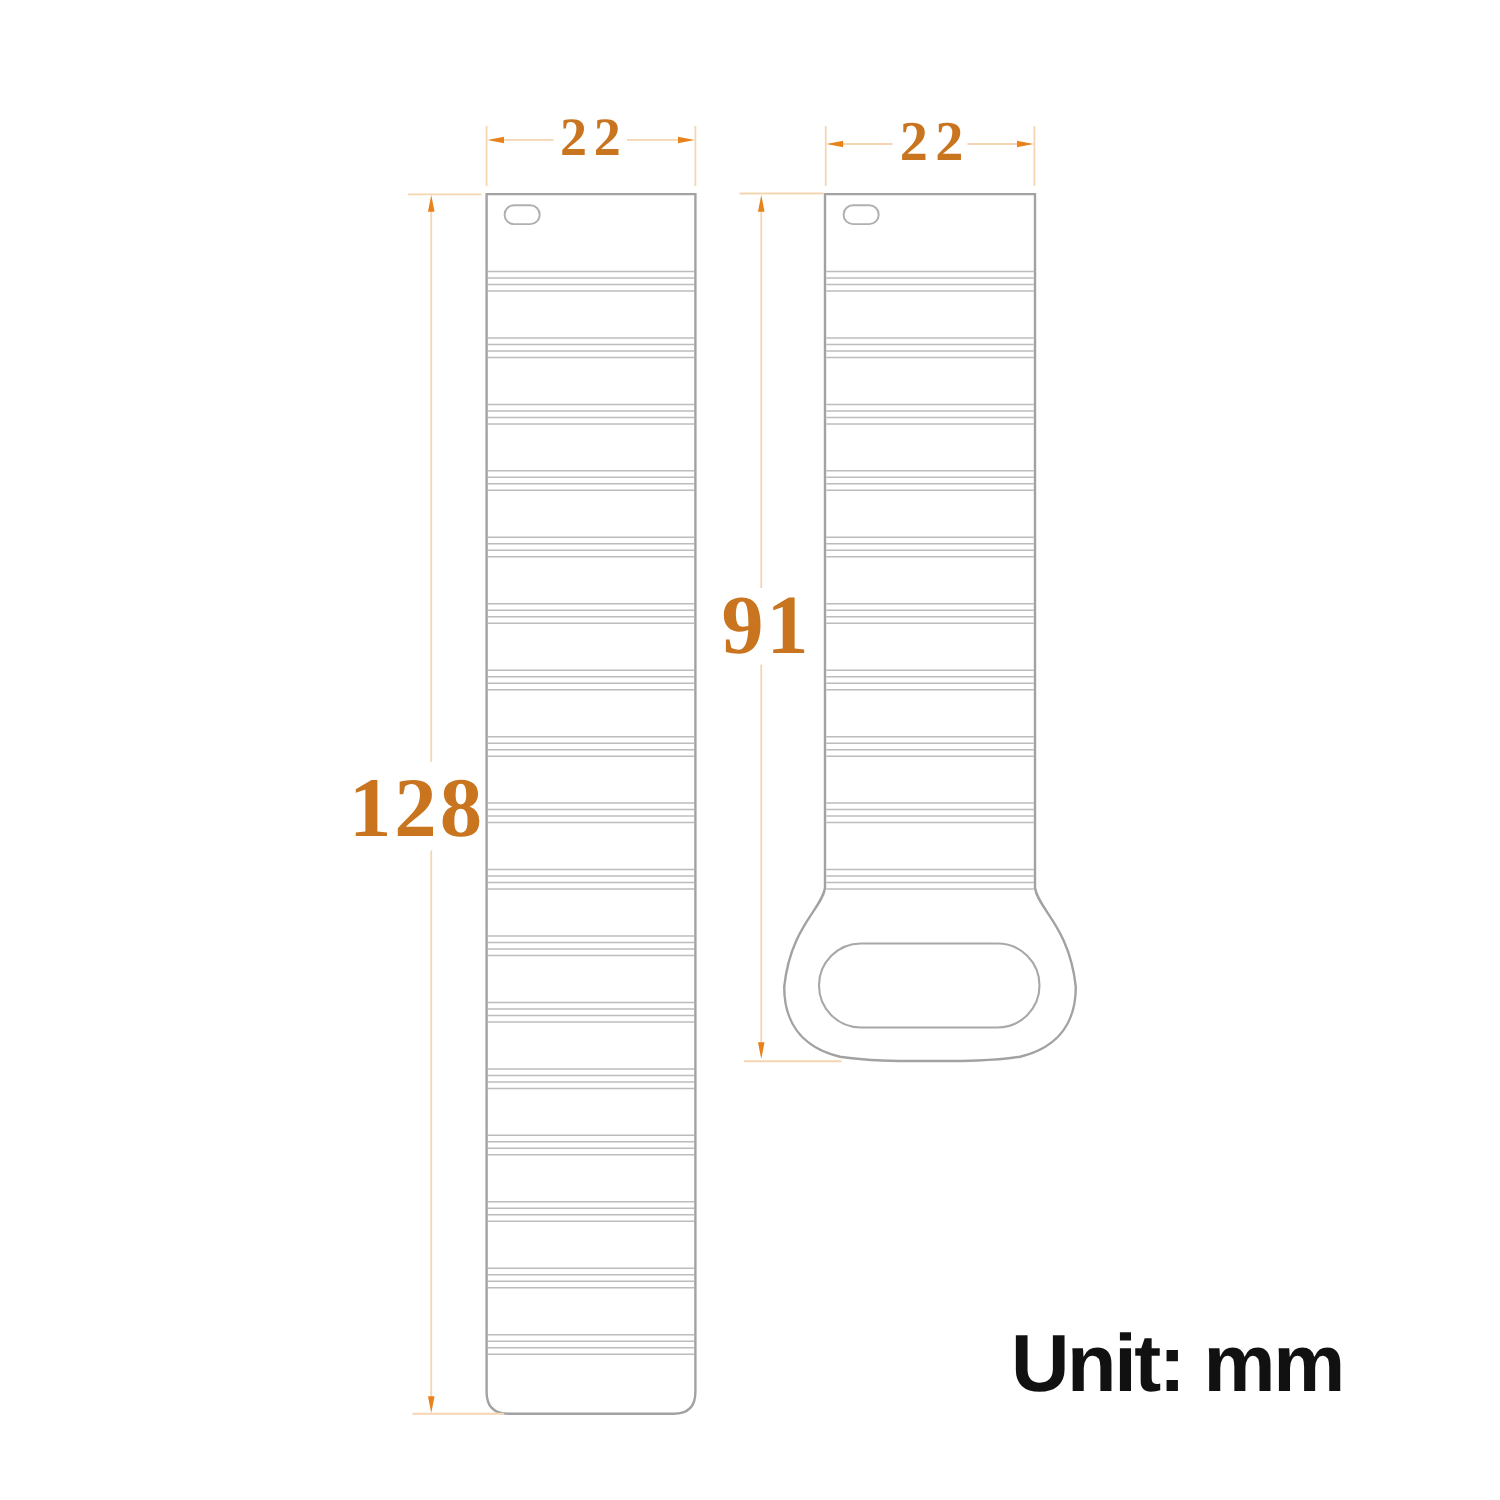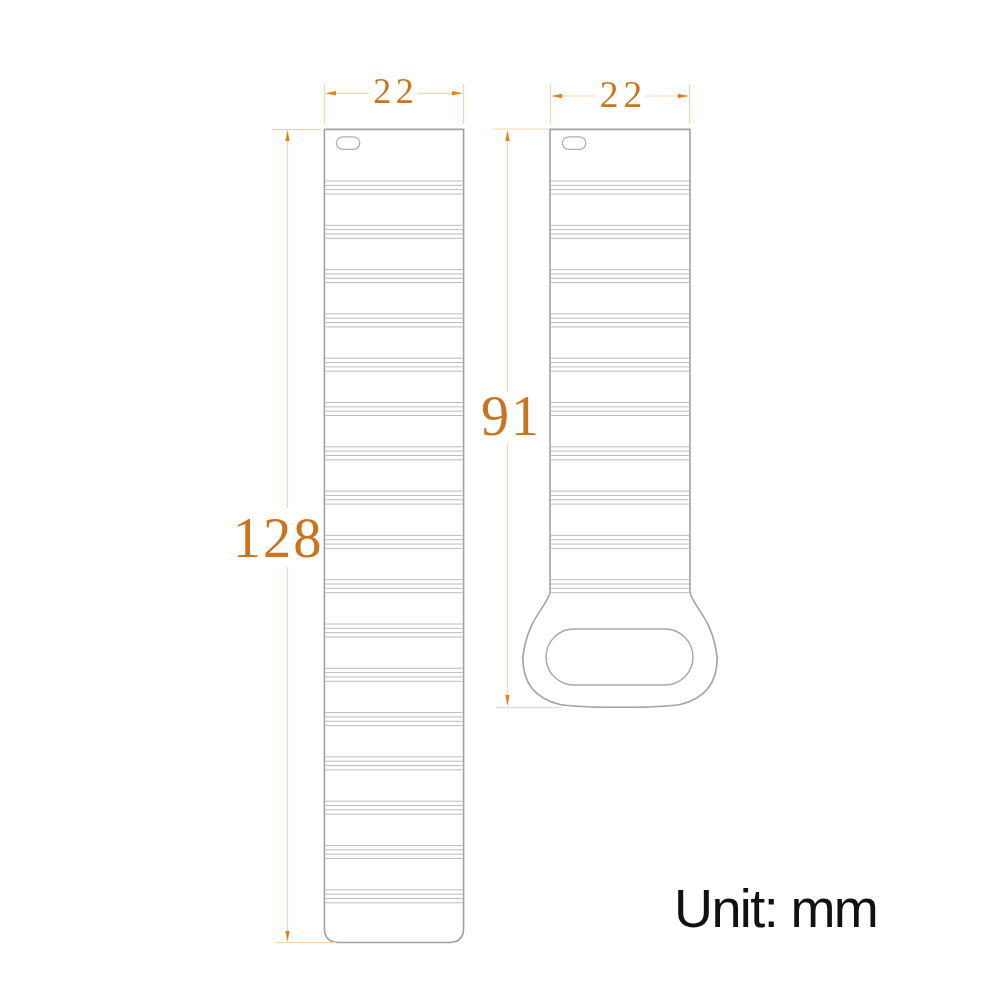--- a/index.html
+++ b/index.html
@@ -1,16 +1,16 @@
 <!DOCTYPE html>
 <html><head>
 <meta charset="utf-8">
 <style>
   html,body{margin:0;padding:0;background:#ffffff;}
-  .stage{position:relative;width:1000px;height:1000px;background:#ffffff;overflow:hidden;}
+  .stage{position:relative;width:1000px;height:1000px;background:#ffffff;overflow:hidden;font-weight:bold;}
   svg{display:block;}
   text{font-family:"Liberation Serif", serif;}
   .unit{font-family:"Liberation Sans", sans-serif;}
 </style>
 </head>
 <body>
 <div class="stage">
 <svg width="1000" height="1000" viewBox="0 0 1000 1000" fill="none">
 
   <path d="M 324.4 129.4 L 463.6 129.4 L 463.6 928 Q 463.6 942.5 449 942.5 L 339 942.5 Q 324.4 942.5 324.4 928 Z" stroke="#a2a2a2" stroke-width="1.6" fill="none"></path>

